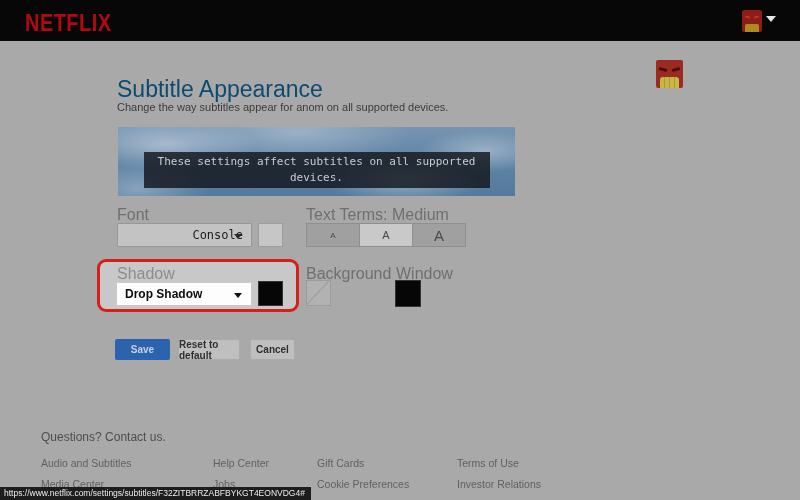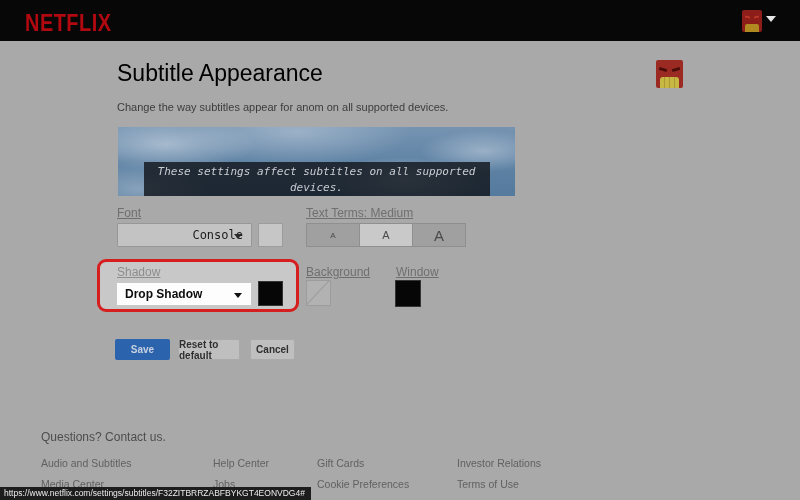--- a/index.html
+++ b/index.html
@@ -13,45 +13,45 @@
            letter-spacing: 0.5px; transform: scaleY(1.18) scaleX(0.95); transform-origin: left top; }
   .nav-avatar { position: absolute; right: 38px; top: 10px; width: 20px; height: 22px; background: #8c1d18; border-radius: 2px; }
   .nav-avatar .eye { position: absolute; top: 6px; width: 5px; height: 2px; background: #c0392b; }
   .nav-avatar .eye.l { left: 3px; transform: rotate(14deg); }
   .nav-avatar .eye.r { right: 3px; transform: rotate(-14deg); }
   .nav-avatar .mouth { position: absolute; left: 3px; right: 3px; bottom: 0; height: 8px; background: #b08a20; border-radius: 2px 2px 0 0; }
   .nav-caret { position: absolute; right: 24px; top: 16px; width: 0; height: 0;
                border-left: 5px solid transparent; border-right: 5px solid transparent; border-top: 6px solid #e6e6e6; }
 
   
-  .page-title { position: absolute; left: 117px; top: 60px; font-size: 23px; font-weight: 400; color: #000000; }
+  .page-title { position: absolute; left: 117px; top: 76px; font-size: 23px; font-weight: 400; color: #0c4a6e; }
   .page-desc  { position: absolute; left: 117px; top: 101px; font-size: 11px; color: #3c3c3c; }
 
   .content-avatar { position: absolute; left: 656px; top: 60px; width: 27px; height: 28px; background: #9b2a23; border-radius: 2px; }
   .content-avatar .eye { position: absolute; top: 8px; width: 8px; height: 3px; background: #4a0d09; }
   .content-avatar .eye.l { left: 3px; transform: rotate(16deg); }
   .content-avatar .eye.r { right: 3px; transform: rotate(-16deg); }
   .content-avatar .mouth { position: absolute; left: 4px; right: 4px; bottom: 0; height: 11px; border-radius: 3px 3px 0 0;
         background: repeating-linear-gradient(90deg, #c7b743 0 4px, #ab9734 4px 5px); }
 
   
   .preview { position: absolute; left: 118px; top: 127px; width: 397px; height: 69px; overflow: hidden;
       background:
         radial-gradient(ellipse 130px 38px at 12% 25%, rgba(225,232,239,0.50), transparent 70%),
         radial-gradient(ellipse 110px 34px at 72% 78%, rgba(218,226,234,0.45), transparent 70%),
         radial-gradient(ellipse 160px 46px at 45% 8%,  rgba(214,223,233,0.40), transparent 72%),
         radial-gradient(ellipse 90px 30px at 92% 35%,  rgba(216,225,235,0.45), transparent 70%),
         radial-gradient(ellipse 100px 40px at 5% 90%,  rgba(210,220,230,0.40), transparent 70%),
         linear-gradient(180deg, #7694b2 0%, #5e82a4 55%, #547a9d 100%); }
-  .preview-caption-box { width: 346px; margin: 35px auto 0 auto; padding: 2px 4px; background: rgba(18,22,28,0.82); font-style: italic; }
+  .preview-caption-box { width: 346px; margin: 25px auto 0 auto; padding: 2px 4px; background: rgba(18,22,28,0.82); }
   .preview-caption { font-family: "DejaVu Sans Mono", monospace; font-size: 11px; line-height: 16px;
                      color: #c9ccd1; text-align: center; }
 
   
-  .ctl-label { position: absolute; font-size: 12px; color: #6f6f6f; text-decoration: underline; }
+  .ctl-label { position: absolute; font-size: 16px; color: #6f6f6f; }
   .dropdown { position: absolute; height: 24px; background: #c3c3c3; border: 1px solid #979797; border-radius: 1px;
               display: flex; align-items: center; padding: 0 8px; }
   .dropdown .val { font-size: 12px; color: #1c1c1c; }
   .dropdown .mono { font-family: "DejaVu Sans Mono", monospace; }
   .dd-caret { position: absolute; right: 9px; top: 10px; width: 0; height: 0;
               border-left: 4px solid transparent; border-right: 4px solid transparent; border-top: 5px solid #2b2b2b; }
   .swatch { position: absolute; border: 1px solid #9c9c9c; }
 
   .font-label { left: 117px; top: 206px; }
   .font-dropdown { left: 117px; top: 223px; width: 135px; justify-content: flex-end; }
@@ -168,19 +168,19 @@
   </div>
   <div class="footer-col fc-1">
     <a href="#">Help Center</a>
     <a href="#">Jobs</a>
   </div>
   <div class="footer-col fc-2">
     <a href="#">Gift Cards</a>
     <a href="#">Cookie Preferences</a>
   </div>
   <div class="footer-col fc-3">
+    <a href="#">Terms of Use</a>
     <a href="#">Investor Relations</a>
-    <a href="#">Terms of Use</a>
   </div>
 
   <div class="statusbar">https://www.netflix.com/settings/subtitles/F32ZITBRRZABFBYKGT4EONVDG4#</div>
 
 </div>
 
 </body></html>

